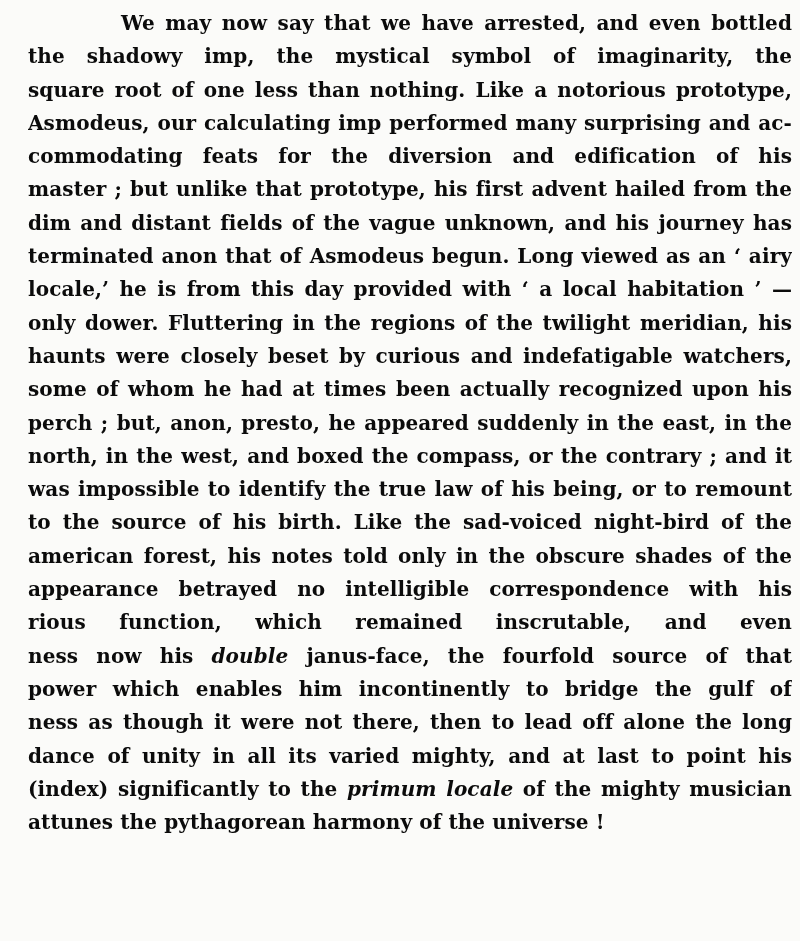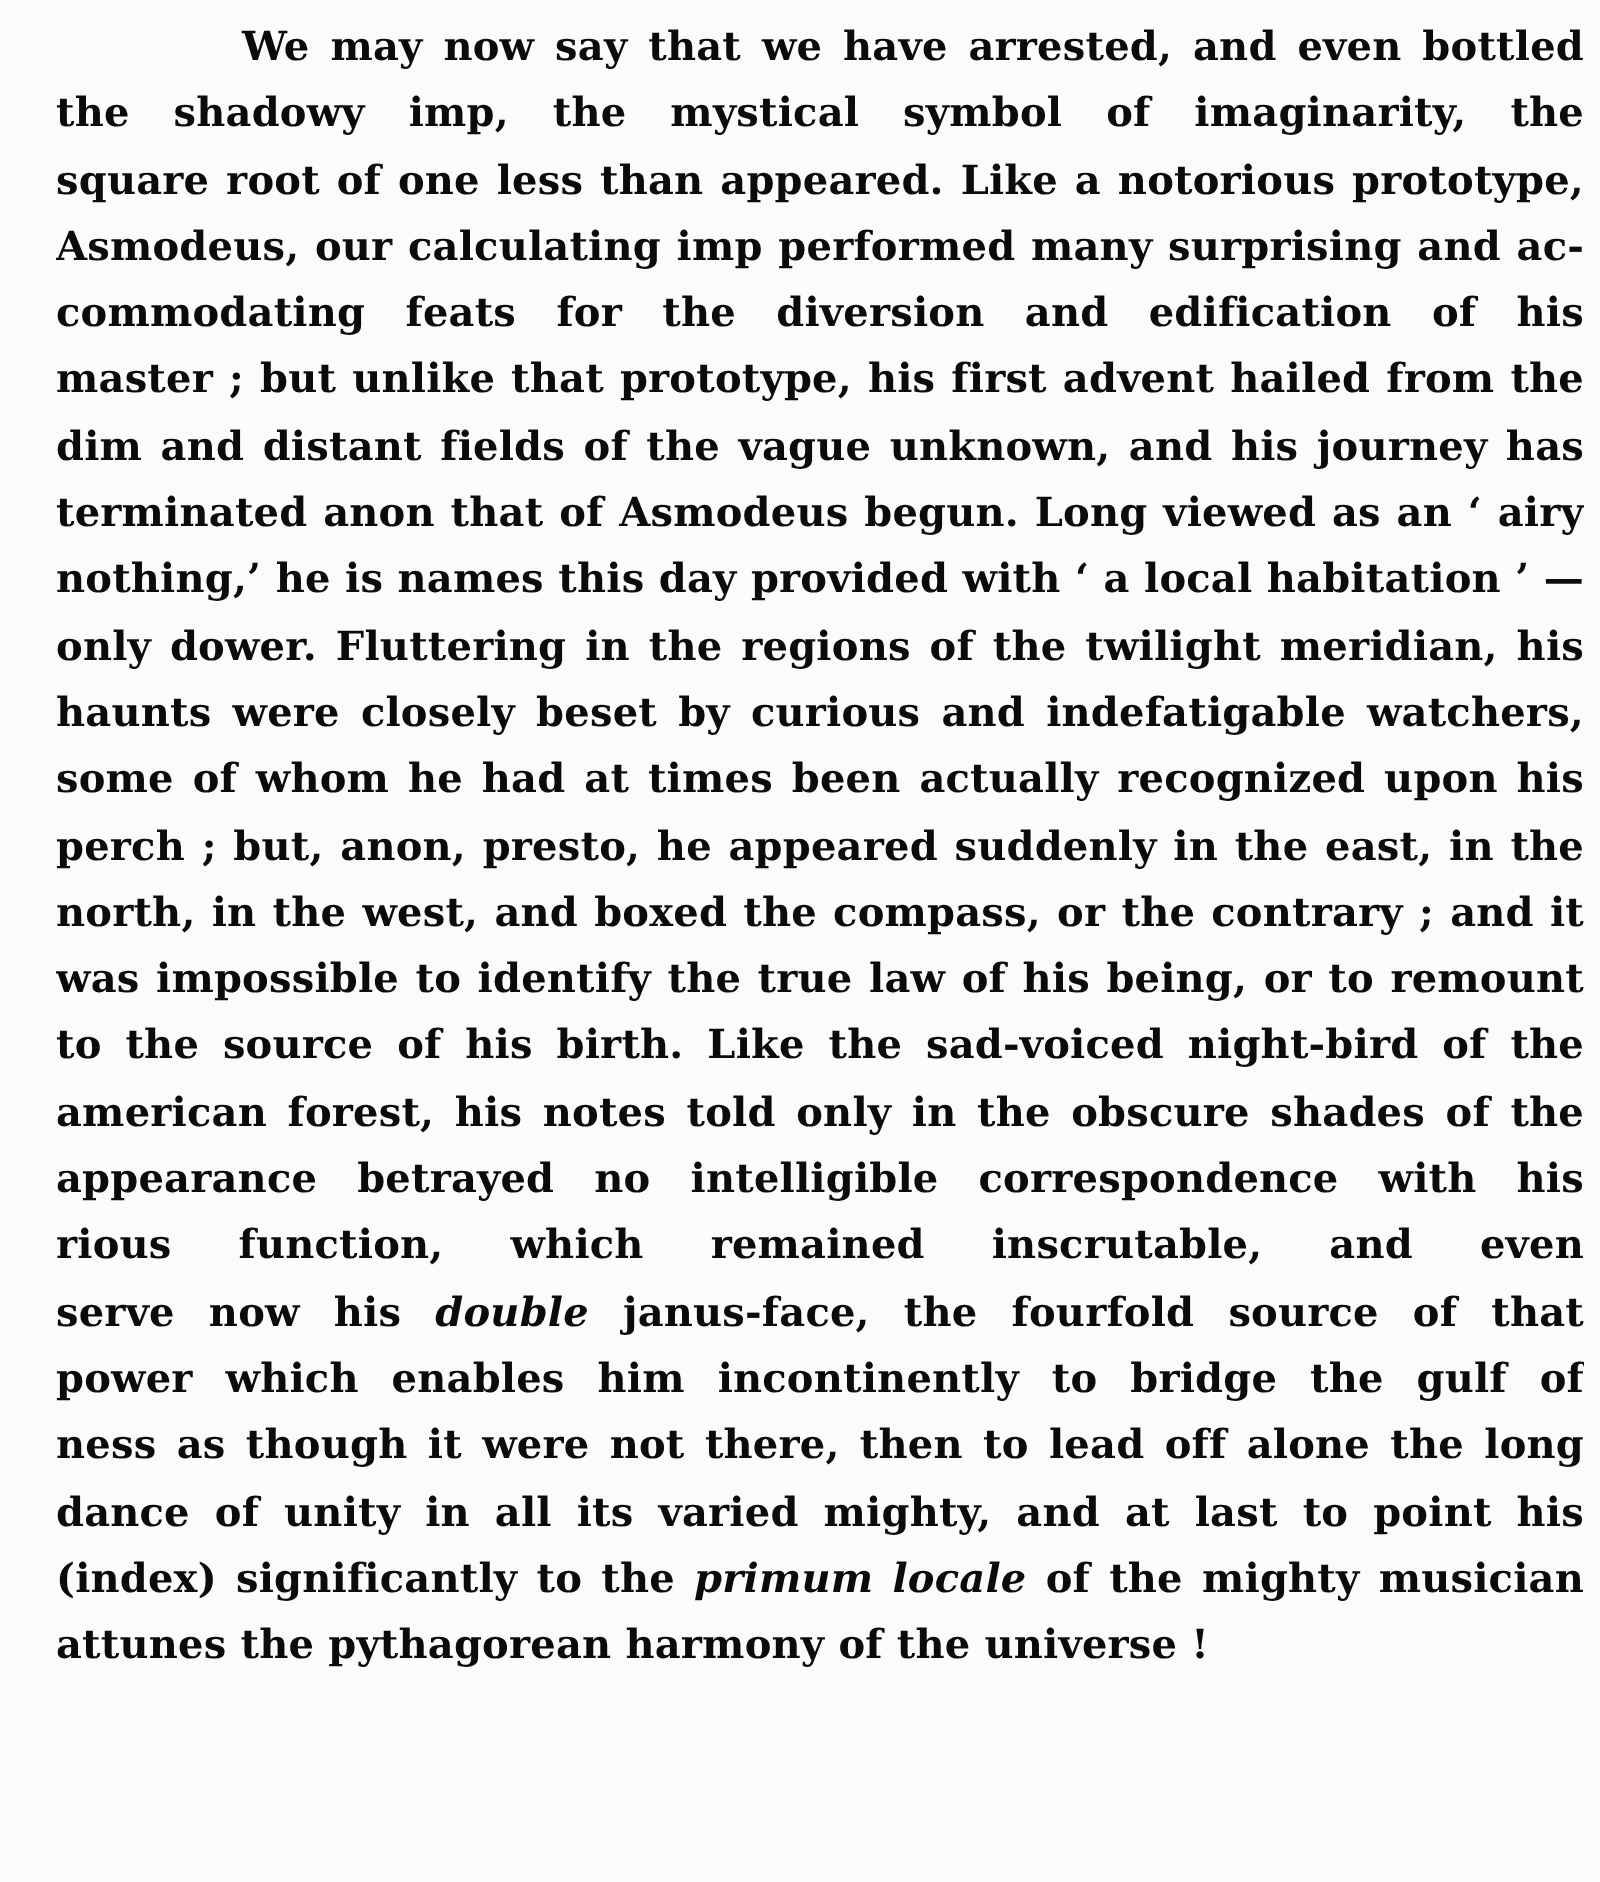--- a/index.html
+++ b/index.html
@@ -43,37 +43,37 @@
     font-style: italic;
   }
 </style>
 </head>
 <body style="background: rgb(251, 251, 249);">
 
 <div class="page" style="color: rgb(11, 11, 11); padding-left: 28px;">
   <div>
       <div class="line indent"><span>We may now say that we have arrested, and even bottled</span></div>
       <div class="line"><span>the shadowy imp, the mystical symbol of imaginarity, the impossible</span></div>
-      <div class="line"><span>square root of one less than appeared. Like a notorious prototype,</span></div>
+      <div class="line"><span>square root of one less than nothing. Like a notorious prototype,</span></div>
       <div class="line"><span>Asmodeus, our calculating imp performed many surprising and ac-</span></div>
       <div class="line"><span>commodating feats for the diversion and edification of his conjuring</span></div>
       <div class="line"><span>master ; but unlike that prototype, his first advent hailed from the</span></div>
       <div class="line"><span>dim and distant fields of the vague unknown, and his journey has</span></div>
       <div class="line"><span>terminated anon that of Asmodeus begun. Long viewed as an ‘ airy</span></div>
-      <div class="line"><span>nothing,’ he is names this day provided with ‘ a local habitation ’ —</span></div>
+      <div class="line"><span>locale,’ he is from this day provided with ‘ a local habitation ’ —</span></div>
       <div class="line"><span>only dower. Fluttering in the regions of the twilight meridian, his</span></div>
       <div class="line"><span>haunts were closely beset by curious and indefatigable watchers, by</span></div>
       <div class="line"><span>some of whom he had at times been actually recognized upon his</span></div>
       <div class="line"><span>perch ; but, anon, presto, he appeared suddenly in the east, in the</span></div>
       <div class="line"><span>north, in the west, and boxed the compass, or the contrary ; and it</span></div>
       <div class="line"><span>was impossible to identify the true law of his being, or to remount</span></div>
       <div class="line"><span>to the source of his birth. Like the sad-voiced night-bird of the</span></div>
       <div class="line"><span>american forest, his notes told only in the obscure shades of the</span></div>
       <div class="line"><span>appearance betrayed no intelligible correspondence with his myste-</span></div>
       <div class="line"><span>rious function, which remained inscrutable, and even problematical,</span></div>
-      <div class="line"><span>serve now his </span><span class="it">double</span><span> janus-face, the fourfold source of that wondrous</span></div>
+      <div class="line"><span>ness now his </span><span class="it">double</span><span> janus-face, the fourfold source of that wondrous</span></div>
       <div class="line"><span>power which enables him incontinently to bridge the gulf of nothing-</span></div>
       <div class="line"><span>ness as though it were not there, then to lead off alone the long mazy</span></div>
       <div class="line"><span>dance of unity in all its varied mighty, and at last to point his finger</span></div>
       <div class="line"><span>(index) significantly to the </span><span class="it">primum locale</span><span> of the mighty musician who</span></div>
       <div class="line last"><span>attunes the pythagorean harmony of the universe !</span></div>
     </div>
 </div>
 
 </body></html>

